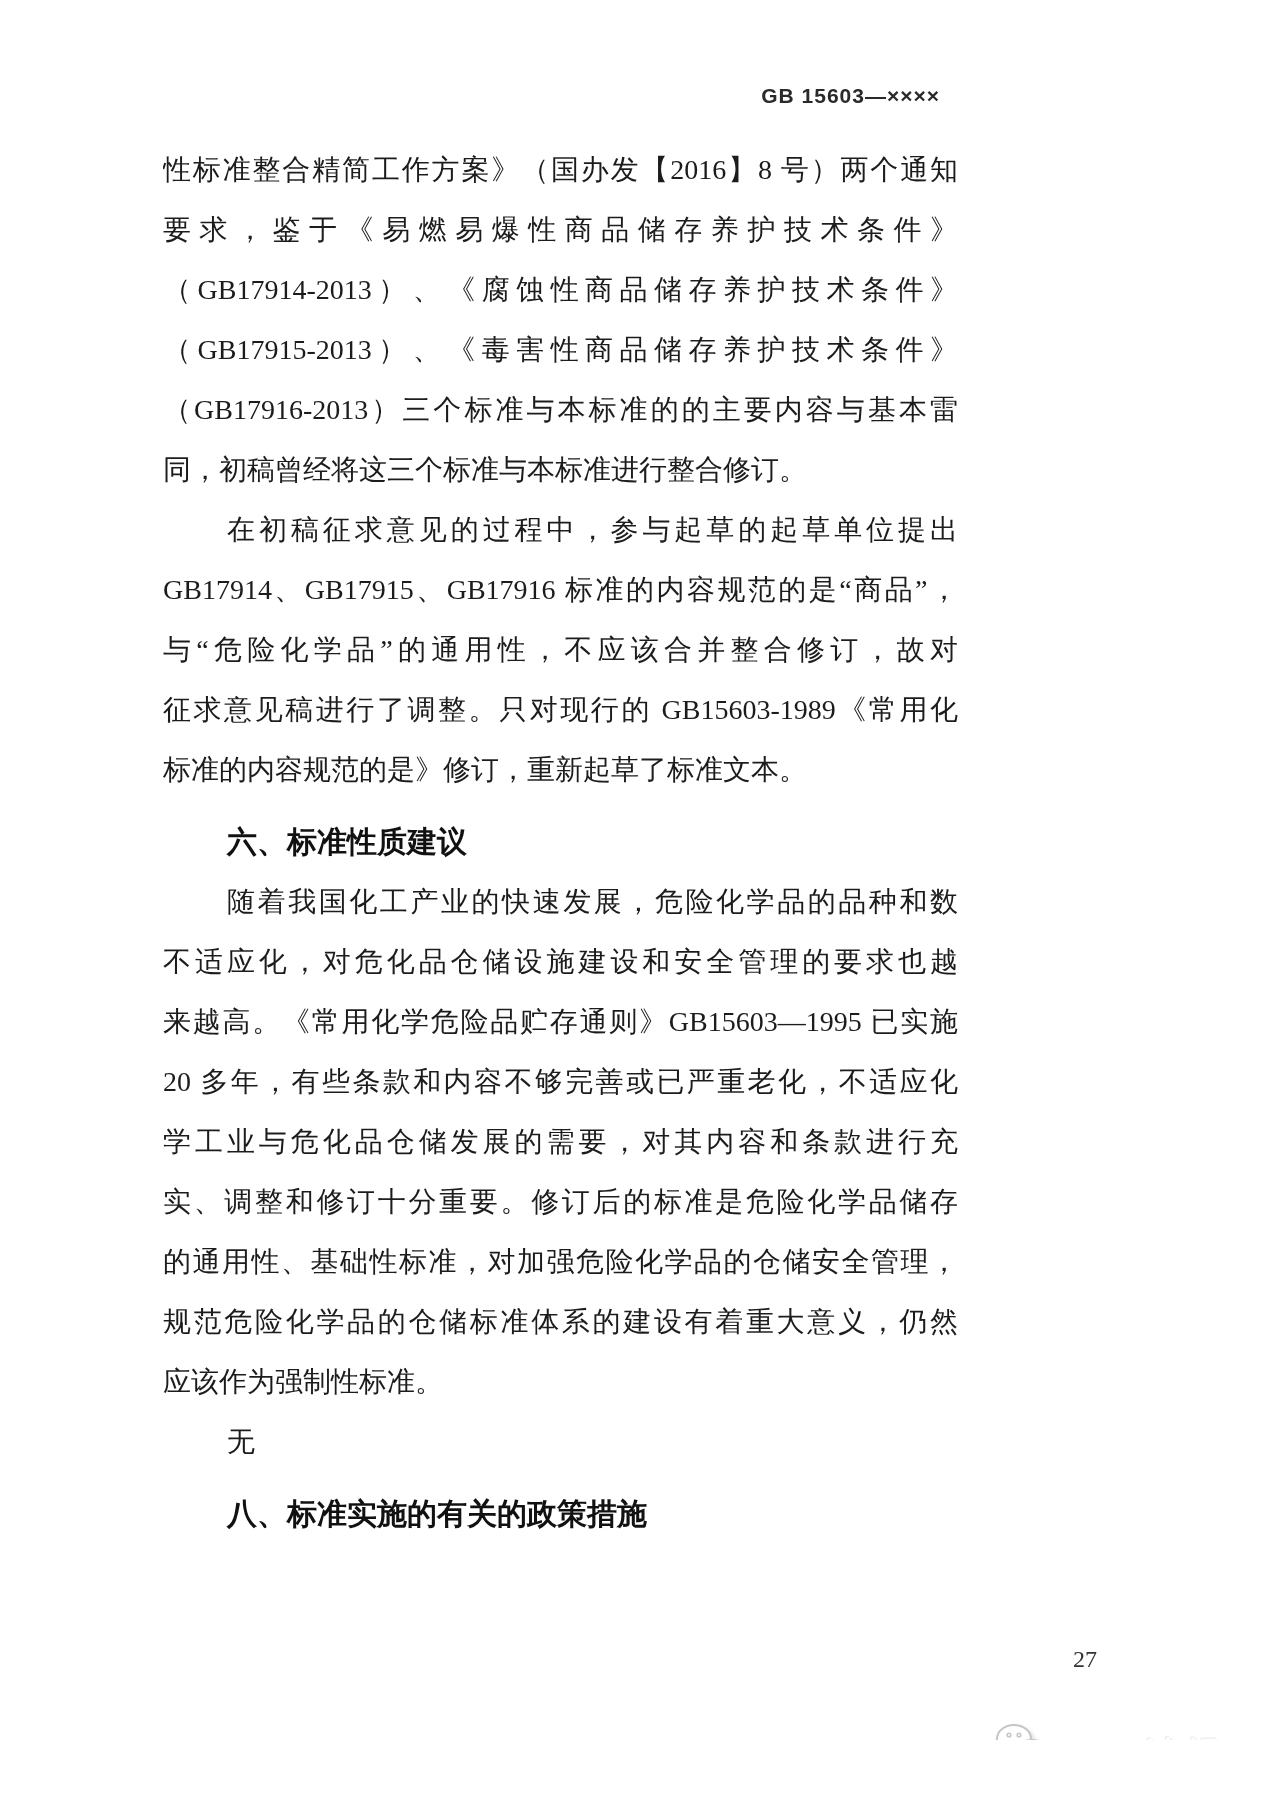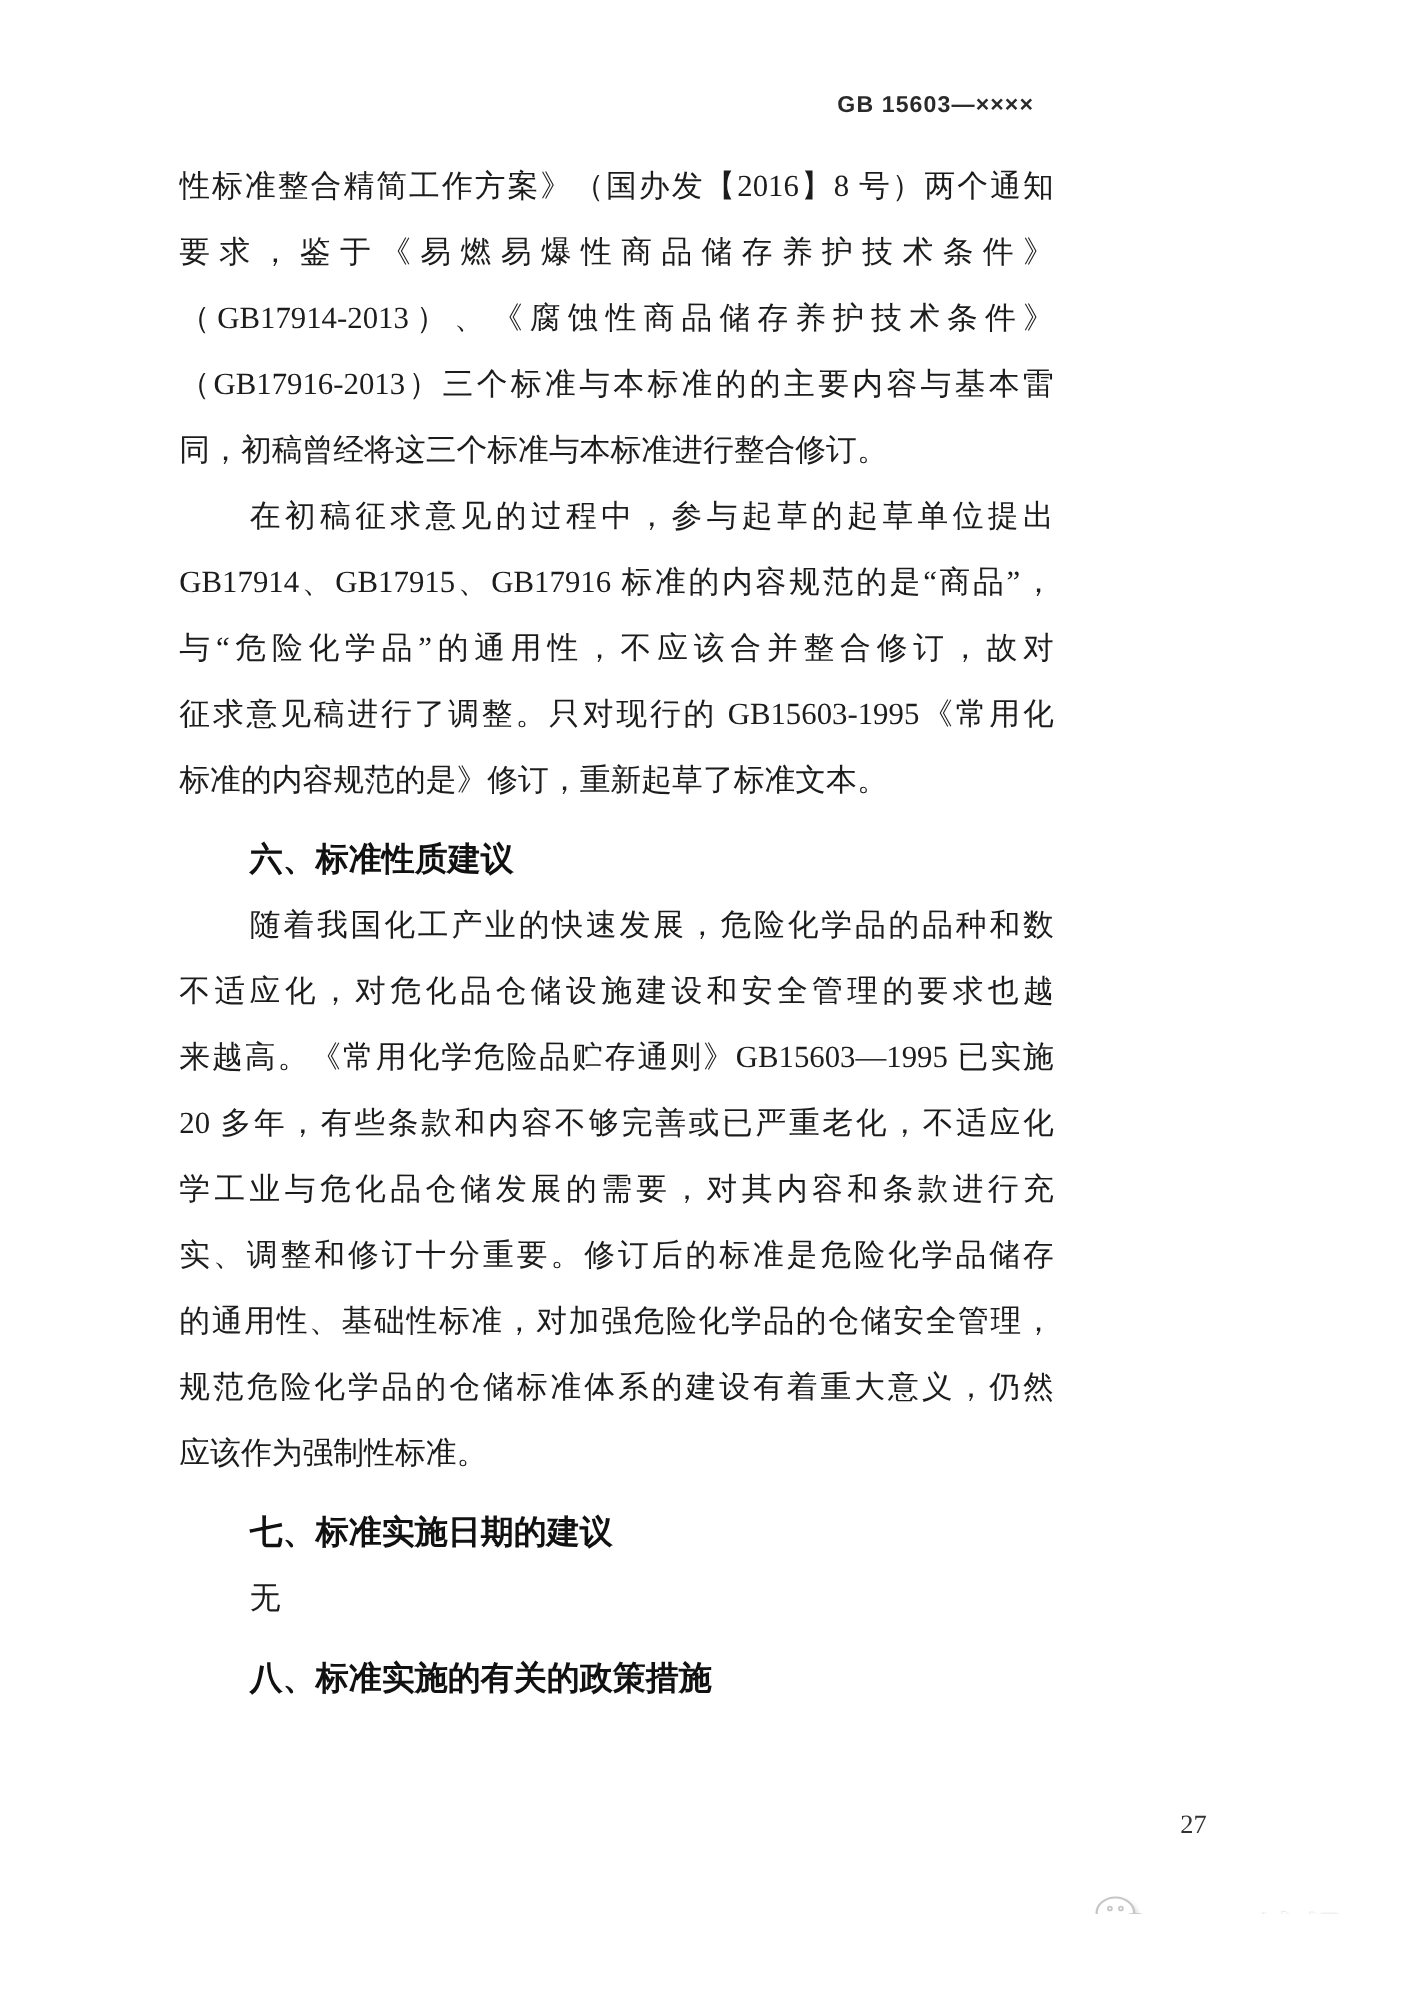--- a/index.html
+++ b/index.html
@@ -88,38 +88,38 @@
 
 <div class="page">
 
   <div class="page-header">GB 15603—××××</div>
 
   <div class="content">
 
   <div class="line justify">性标准整合精简工作方案》（国办发【2016】8 号）两个通知</div>
       <div class="line justify">要求，鉴于《易燃易爆性商品储存养护技术条件》</div>
       <div class="line justify">（GB17914-2013）、《腐蚀性商品储存养护技术条件》</div>
+      <div class="line justify">（GB17915-2013）、《毒害性商品储存养护技术条件》</div>
       <div class="line justify">（GB17916-2013）三个标准与本标准的的主要内容与基本雷</div>
       <div class="line">同，初稿曾经将这三个标准与本标准进行整合修订。</div>
       <div class="line justify indent">在初稿征求意见的过程中，参与起草的起草单位提出</div>
       <div class="line justify">GB17914、GB17915、GB17916 标准的内容规范的是“商品”，</div>
       <div class="line justify">与“危险化学品”的通用性，不应该合并整合修订，故对</div>
-      <div class="line justify">征求意见稿进行了调整。只对现行的 GB15603-1995《常用化</div>
+      <div class="line justify">征求意见稿进行了调整。只对现行的 GB15603-1989《常用化</div>
       <div class="line">标准的内容规范的是》修订，重新起草了标准文本。</div>
       <div class="line heading indent">六、标准性质建议</div>
       <div class="line justify indent">随着我国化工产业的快速发展，危险化学品的品种和数</div>
       <div class="line justify">不适应化，对危化品仓储设施建设和安全管理的要求也越</div>
       <div class="line justify">来越高。《常用化学危险品贮存通则》GB15603—1995 已实施</div>
       <div class="line justify">20 多年，有些条款和内容不够完善或已严重老化，不适应化</div>
       <div class="line justify">学工业与危化品仓储发展的需要，对其内容和条款进行充</div>
       <div class="line justify">实、调整和修订十分重要。修订后的标准是危险化学品储存</div>
       <div class="line justify">的通用性、基础性标准，对加强危险化学品的仓储安全管理，</div>
       <div class="line justify">规范危险化学品的仓储标准体系的建设有着重大意义，仍然</div>
       <div class="line">应该作为强制性标准。</div>
-      <div class="line heading indent">七、标准实施日期的建议</div>
       <div class="line indent">无</div>
       <div class="line heading indent">八、标准实施的有关的政策措施</div>
     </div>
 
   <div class="page-number">27</div>
 
   <div class="watermark">
     <span class="watermark-icon">
       <svg width="62" height="58" viewBox="0 0 62 58" xmlns="http://www.w3.org/2000/svg">
         <g fill="#ffffff" stroke="#c6c6c6" stroke-width="2">

